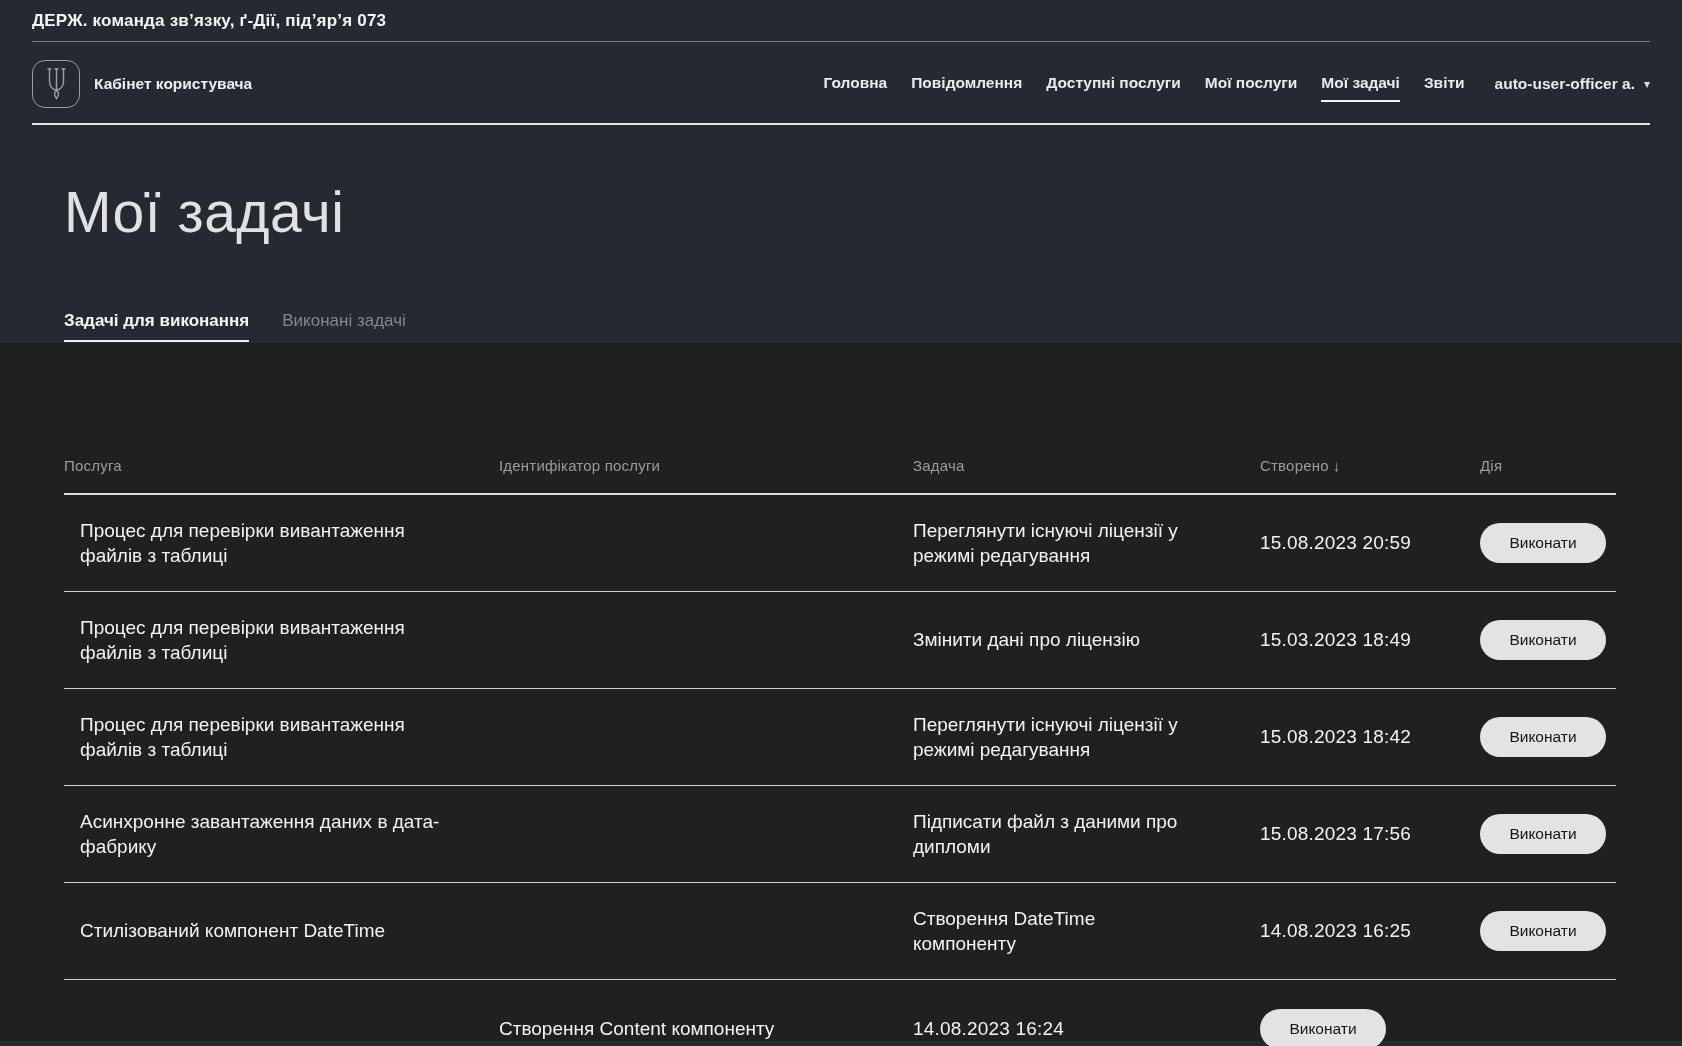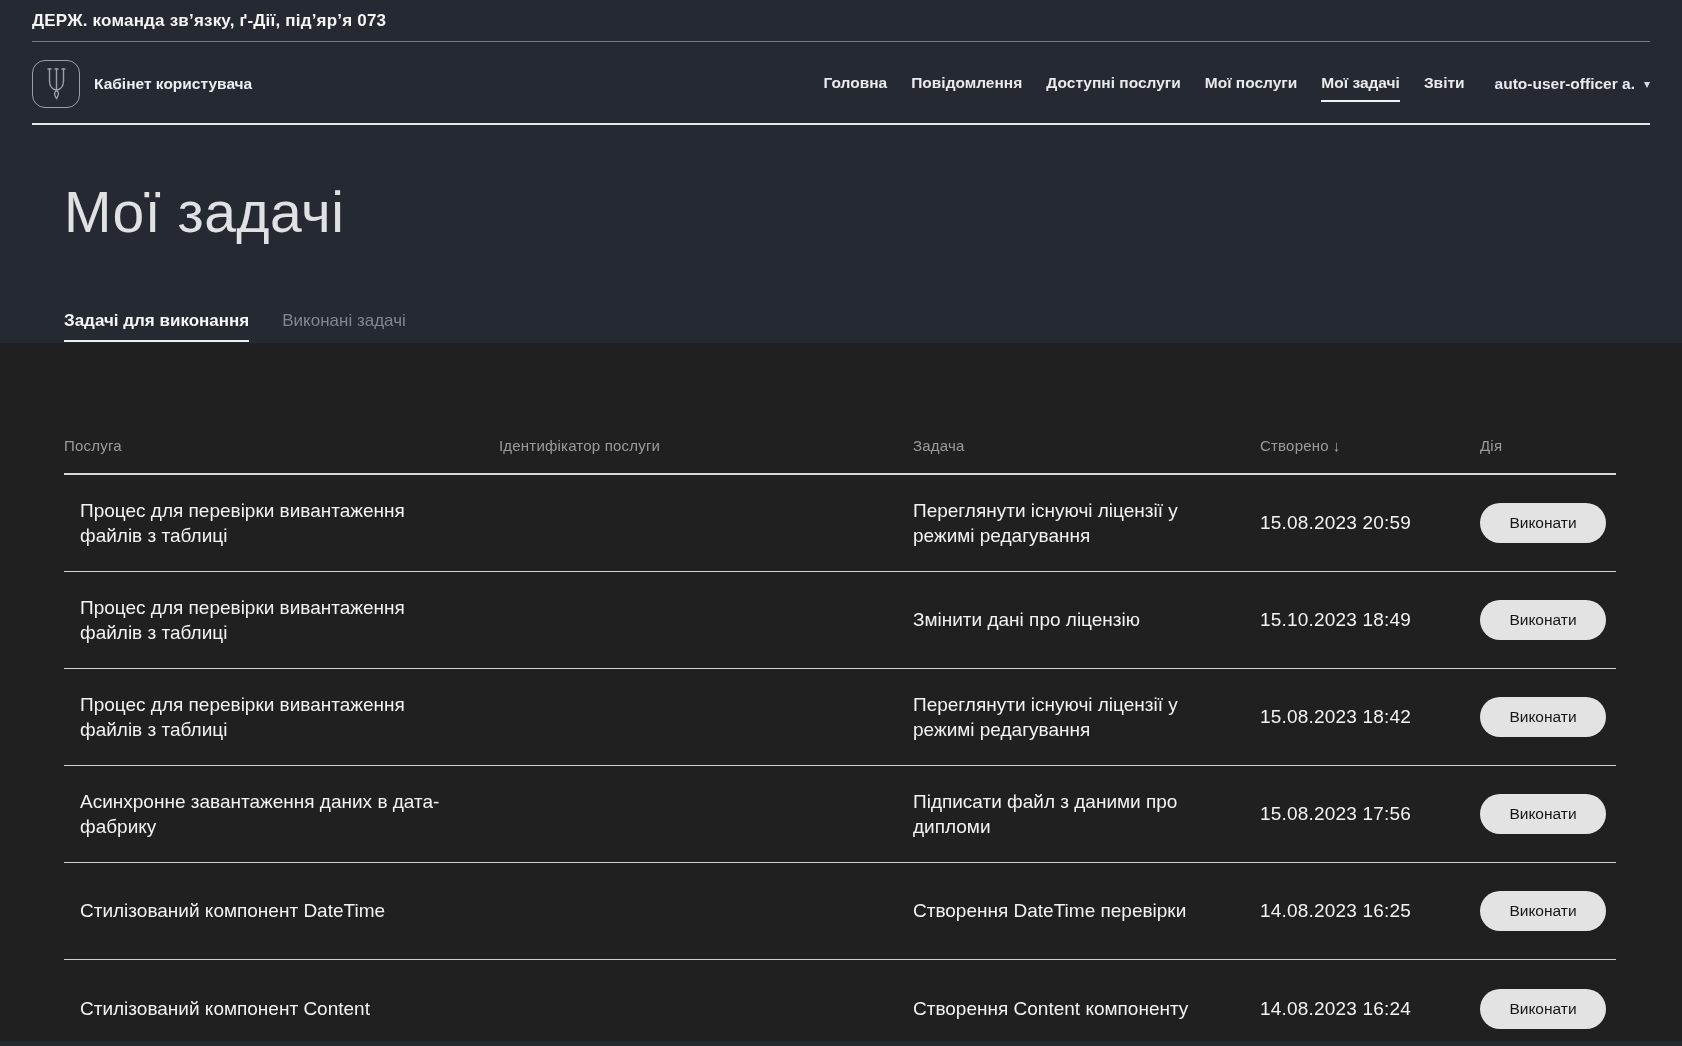--- a/index.html
+++ b/index.html
@@ -73,21 +73,21 @@
   .tab.inactive { color:#82878d; font-weight:400; }
 
   
   .content { background:#212020; height:698px; }
   .task-table { margin-left:64px; width:1552px; }
   .grid-row {
     display:grid;
     grid-template-columns:435px 414px 347px 220px 136px;
   }
   .thead {
-    height:132px; align-items:end;
+    height:152px; align-items:end;
     padding-bottom:0;
     border-bottom:2px solid #d9d9d9;
   }
   .th {
     font-size:15px; color:#9b9b9b; letter-spacing:.2px;
     padding-bottom:19px;
   }
   .th-sort { display:flex; gap:4px; align-items:baseline; cursor:pointer; }
   .sort-arrow { font-size:15px; color:#a8a8a8; }
 
@@ -174,21 +174,21 @@
       <div class="td td-created">15.08.2023 20:59</div>
       <div class="td">
         <button class="exec-btn">Виконати</button>
       </div>
     </div>
 
     <div class="grid-row trow">
       <div class="td td-service"><span>Процес для перевірки вивантаження файлів з таблиці</span></div>
       <div class="td"></div>
       <div class="td td-task"><span>Змінити дані про ліцензію</span></div>
-      <div class="td td-created">15.10.2023 18:49</div>
+      <div class="td td-created">15.03.2023 18:49</div>
       <div class="td">
         <button class="exec-btn">Виконати</button>
       </div>
     </div>
 
     <div class="grid-row trow">
       <div class="td td-service"><span>Процес для перевірки вивантаження файлів з таблиці</span></div>
       <div class="td"></div>
       <div class="td td-task"><span>Переглянути існуючі ліцензії у режимі редагування</span></div>
       <div class="td td-created">15.08.2023 18:42</div>
@@ -203,29 +203,28 @@
       <div class="td td-task"><span>Підписати файл з даними про дипломи</span></div>
       <div class="td td-created">15.08.2023 17:56</div>
       <div class="td">
         <button class="exec-btn">Виконати</button>
       </div>
     </div>
 
     <div class="grid-row trow">
       <div class="td td-service"><span>Стилізований компонент DateTime</span></div>
       <div class="td"></div>
-      <div class="td td-task"><span>Створення DateTime перевірки</span></div>
+      <div class="td td-task"><span>Створення DateTime компоненту</span></div>
       <div class="td td-created">14.08.2023 16:25</div>
       <div class="td">
         <button class="exec-btn">Виконати</button>
       </div>
     </div>
 
     <div class="grid-row trow" style="border-bottom:none;">
-      <div class="td td-service"><span>Стилізований компонент Content</span></div>
       <div class="td"></div>
       <div class="td td-task"><span>Створення Content компоненту</span></div>
       <div class="td td-created">14.08.2023 16:24</div>
       <div class="td">
         <button class="exec-btn">Виконати</button>
       </div>
     </div>
 
   </div>
 </div>

